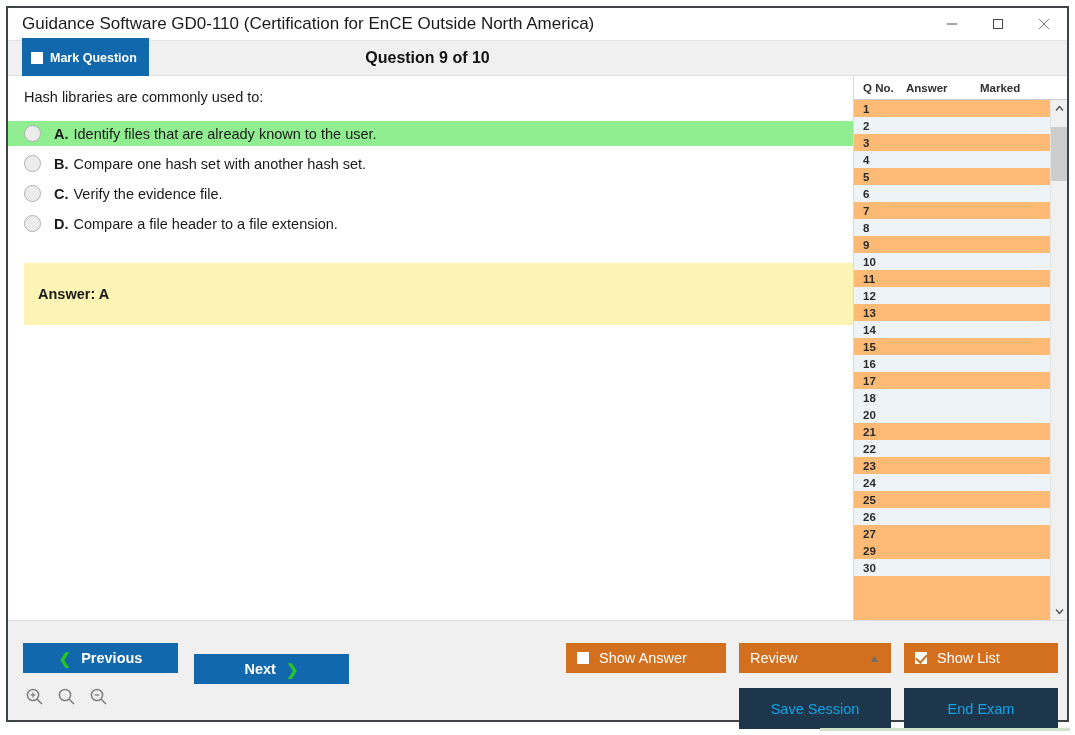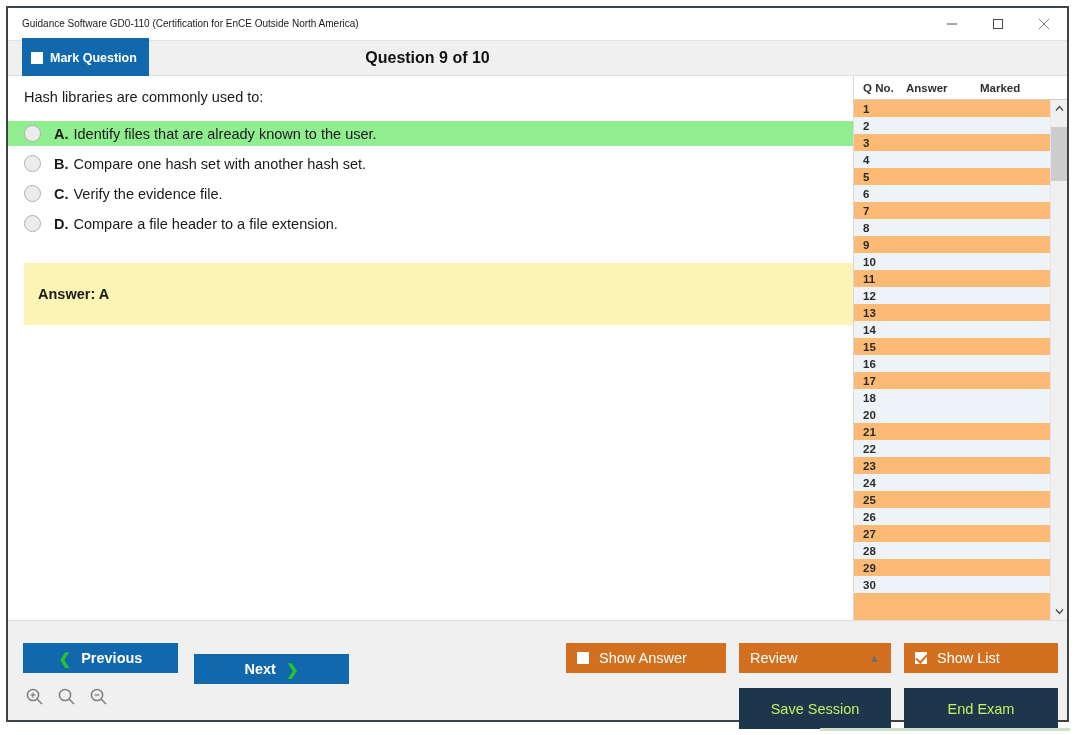--- a/index.html
+++ b/index.html
@@ -36,21 +36,21 @@
   
   #title-bar {
     height: 32px;
     background: #ffffff;
     display: flex;
     align-items: center;
     flex: 0 0 auto;
     border-bottom: 1px solid #ffffff;
   }
   #window-title {
-    font-size: 10px;
+    font-size: 17px;
     color: #1a1a1a;
     padding-left: 14px;
     white-space: nowrap;
   }
   #window-controls {
     margin-left: auto;
     display: flex;
     height: 100%;
   }
   .win-btn {
@@ -274,21 +274,21 @@
     height: 30px;
     justify-content: center;
   }
   .btn-orange {
     background: #d2701f;
     color: #ffffff;
     height: 30px;
   }
   .btn-navy {
     background: #1d364b;
-    color: #bef264;
+    color: #0ea5e9;
     height: 41px;
     justify-content: center;
   }
   .chev {
     color: #27c428;
     font-weight: bold;
     font-size: 15px;
     line-height: 1;
   }
   #previous-button { left: 15px;  top: 22px; width: 155px; gap: 10px; }
@@ -531,25 +531,20 @@
               <span class="col-answer"></span>
               <span class="col-marked"></span>
             </div>
             <div class="q-row alt">
               <span class="col-qno">26</span>
               <span class="col-answer"></span>
               <span class="col-marked"></span>
             </div>
             <div class="q-row">
               <span class="col-qno">27</span>
-              <span class="col-answer"></span>
-              <span class="col-marked"></span>
-            </div>
-            <div class="q-row alt">
-              <span class="col-qno">28</span>
               <span class="col-answer"></span>
               <span class="col-marked"></span>
             </div>
             <div class="q-row">
               <span class="col-qno">29</span>
               <span class="col-answer"></span>
               <span class="col-marked"></span>
             </div>
             <div class="q-row alt">
               <span class="col-qno">30</span>

